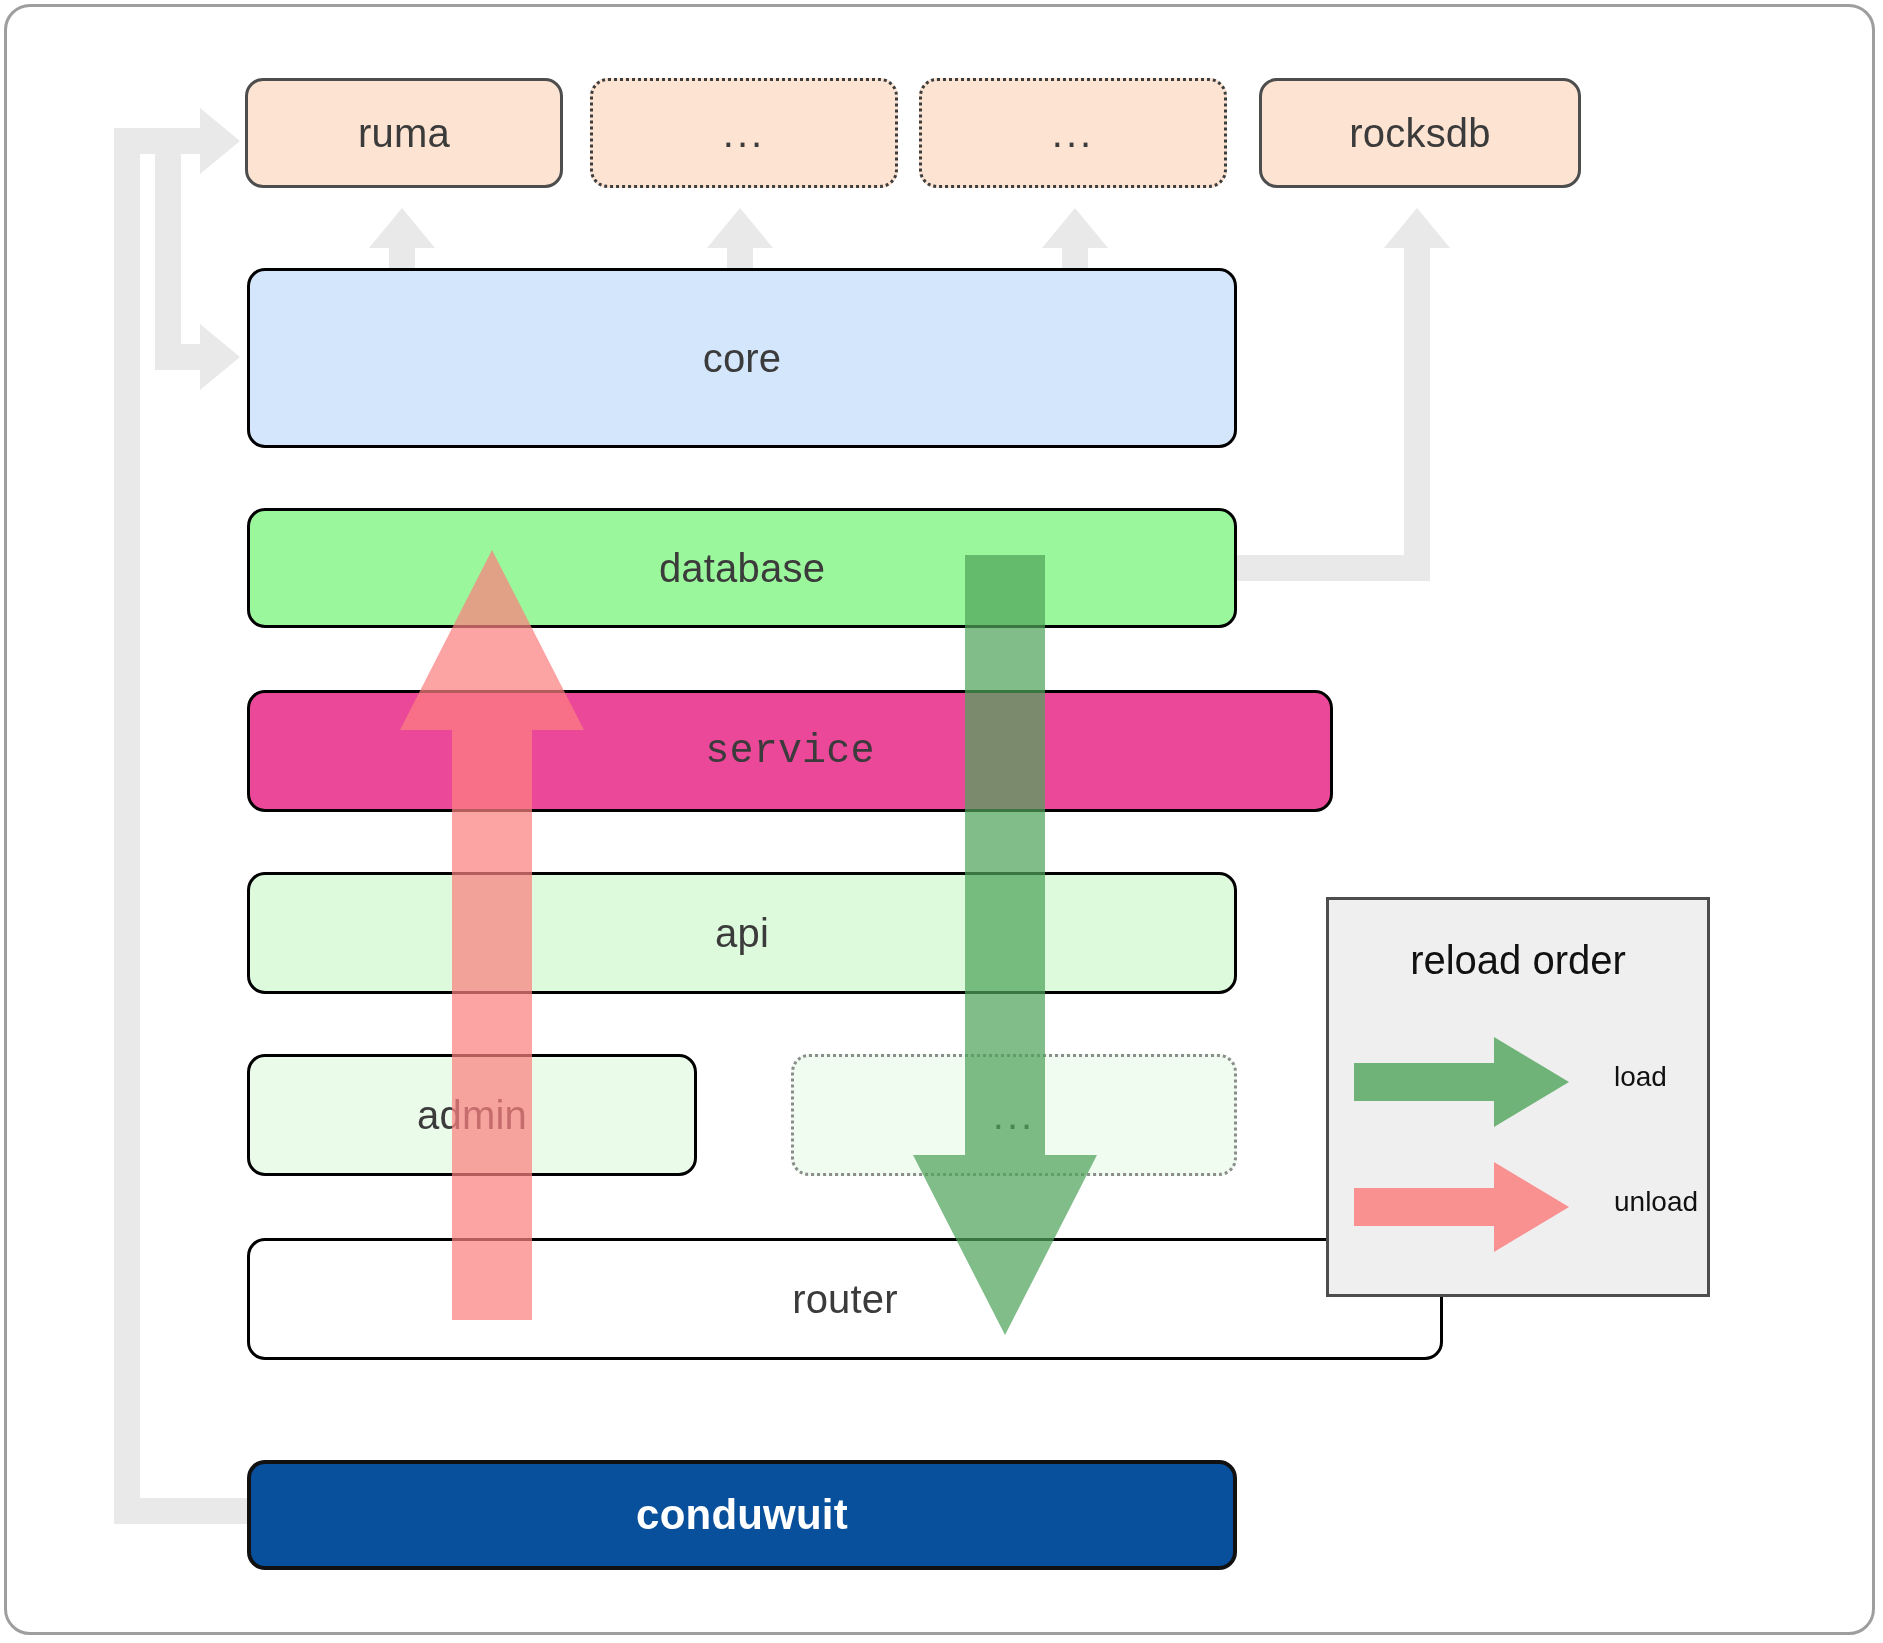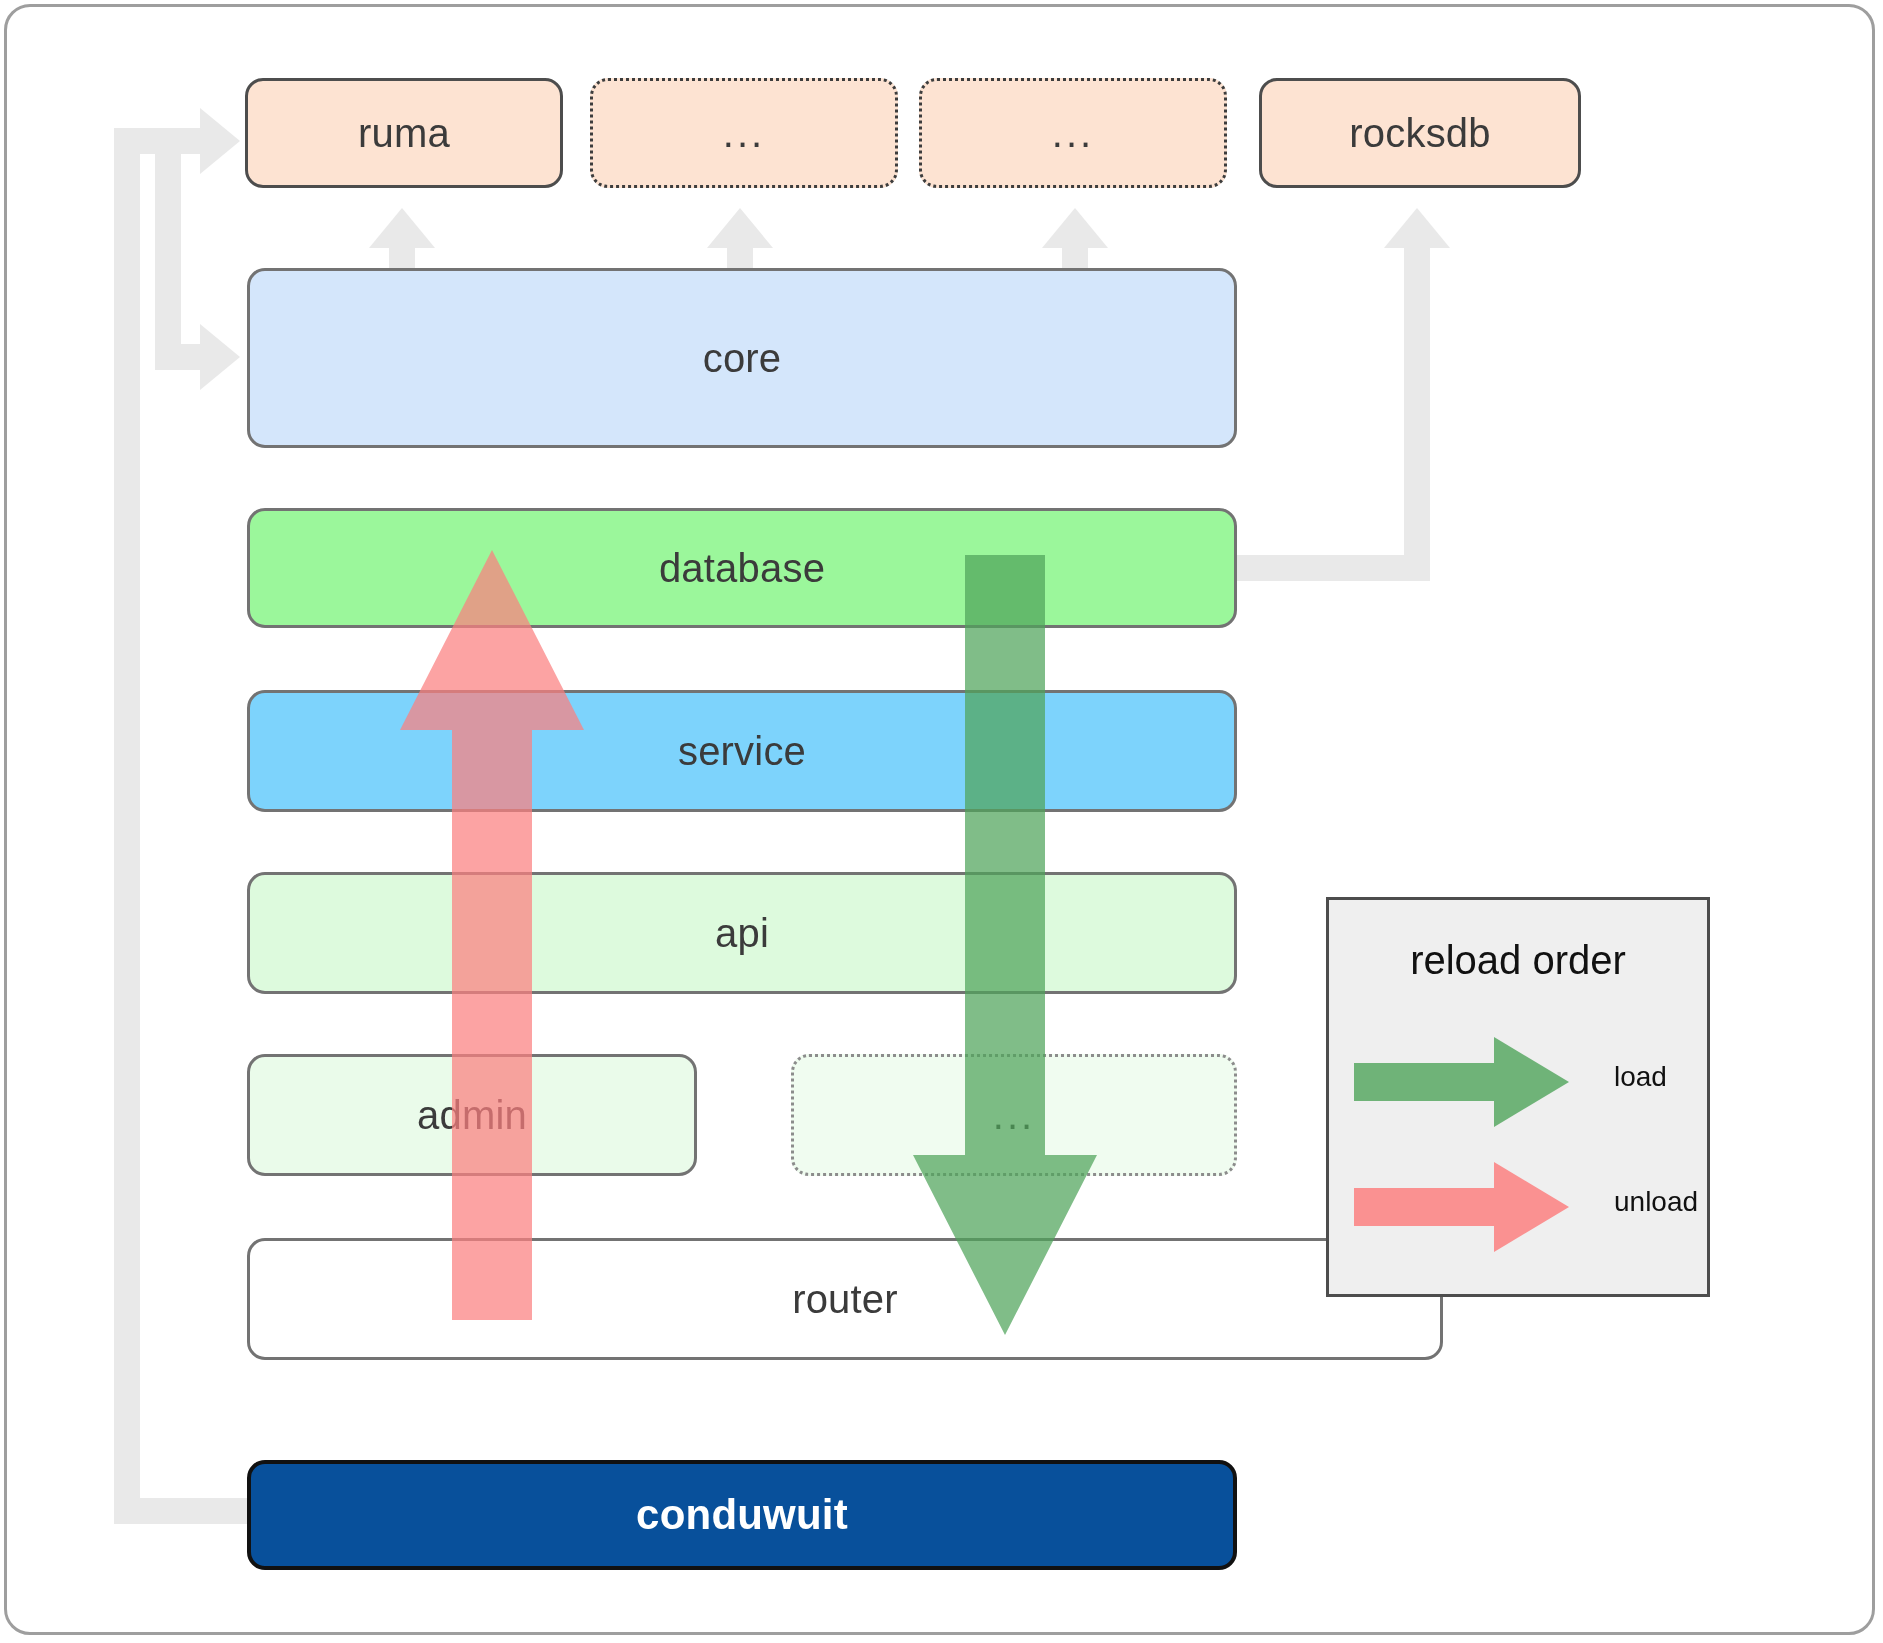--- a/index.html
+++ b/index.html
@@ -43,21 +43,21 @@
   .node.dep {
     background: #fde3d2;
     border: 3px solid #4d4d4d;
     border-radius: 18px;
     height: 110px;
   }
   .node.dep.dashed {
     border: 3px dotted #3d3d3d;
   }
   .node.layer {
-    border: 3px solid #737373;
+    border: 3px solid #000000;
     border-radius: 18px;
   }
   .node.layer.dashed {
     border: 3px dotted #8c8c8c;
   }
   .node.brand {
     background: #08509b;
     border: 4px solid #111111;
     border-radius: 18px;
     color: #ffffff;
@@ -164,21 +164,21 @@
   </div>
 
   <div class="node layer" style="left:247px; top:268px; width:990px; height:180px; background:#d4e6fb;">
     <span>core</span>
   </div>
 
   <div class="node layer" style="left:247px; top:508px; width:990px; height:120px; background:#9bf79b;">
     <span>database</span>
   </div>
 
-  <div class="node layer" style="left:247px; top:690px; width:990px; height:122px; background:#7dd3fc;">
+  <div class="node layer" style="left:247px; top:690px; width:1086px; height:122px; background:#ec4899;font-family:Liberation Mono, monospace;">
     <span>service</span>
   </div>
 
   <div class="node layer" style="left:247px; top:872px; width:990px; height:122px; background:#ddfadd;">
     <span>api</span>
   </div>
 
   <div class="node layer" style="left:247px; top:1054px; width:450px; height:122px; background:#eafbea;">
     <span>admin</span>
   </div>

